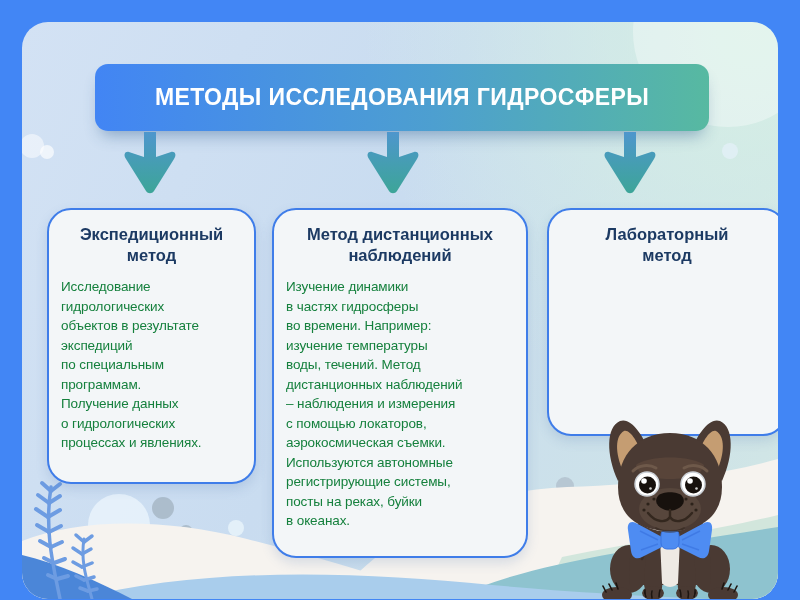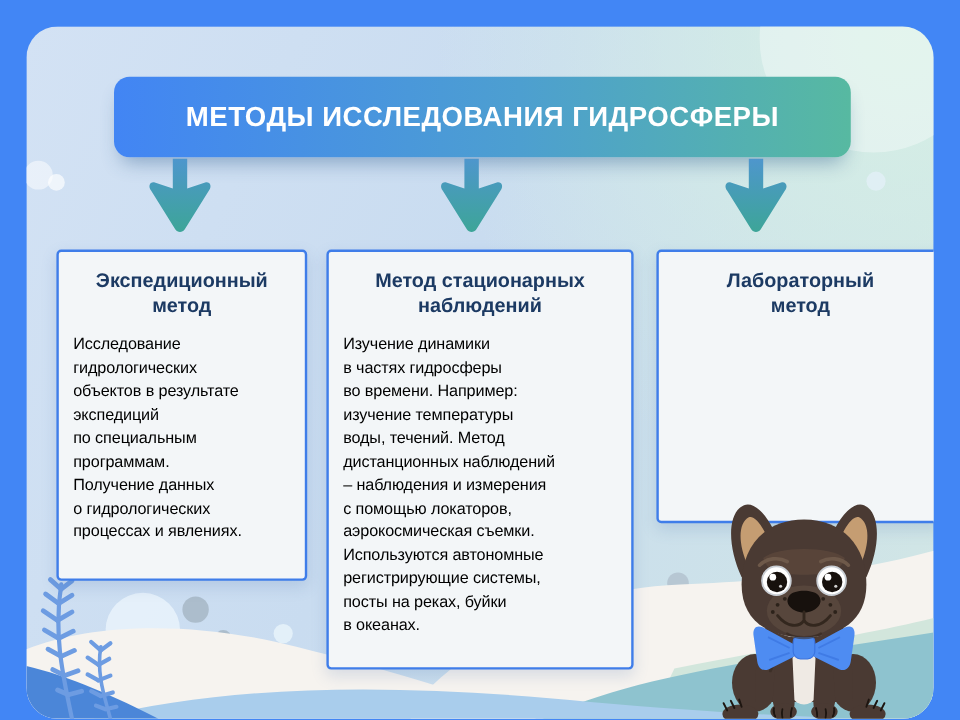--- a/index.html
+++ b/index.html
@@ -26,30 +26,30 @@
     background:linear-gradient(90deg,#4285f4 0%, #4d9fd0 55%, #57b9a1 100%);
     display:flex; align-items:center; justify-content:center;
     box-shadow:0 10px 16px -6px rgba(45,90,140,.45);
   }
   .banner h1 { color:#ffffff; font-size:23px; font-weight:800; letter-spacing:.4px; text-align:center; }
 
   .arrow { position:absolute; top:110px; width:56px; height:66px; }
 
   .card {
     position:absolute; top:186px;
-    background:#f3f6f8; border:2.5px solid #3f7de9; border-radius:4px;
+    background:#f3f6f8; border:2.5px solid #3f7de9; border-radius:24px;
     padding:14px 12px 12px 12px;
     box-shadow:0 5px 12px rgba(70,110,170,.18);
   }
   .card-title {
     color:#1c3a63; font-size:16.5px; font-weight:800; text-align:center;
     line-height:21px; white-space:pre-line; margin-bottom:11px;
   }
   .card-body {
-    color:#000000; font-size:13.5px; line-height:19.5px; letter-spacing:-.1px;
+    color:#15803d; font-size:13.5px; line-height:19.5px; letter-spacing:-.1px;
     white-space:pre-line; font-weight:500;
   }
   .card-1 { left:25px;  width:209px; height:276px; }
   .card-2 { left:250px; width:256px; height:350px; }
   .card-3 { left:525px; width:240px; height:228px; }
 
   .ferns { position:absolute; left:2px; top:455px; width:100px; height:125px; }
   .waves { position:absolute; left:0; bottom:0; width:756px; height:170px; }
   .dog   { position:absolute; left:562px; top:389px; width:170px; height:195px; }
 </style>
@@ -152,21 +152,21 @@
 гидрологических
 объектов в результате
 экспедиций
 по специальным
 программам.
 Получение данных
 о гидрологических
 процессах и явлениях.</div>
   </div>
   <div class="card card-2">
-    <div class="card-title">Метод стационарных
+    <div class="card-title">Метод дистанционных
 наблюдений</div>
     <div class="card-body">Изучение динамики
 в частях гидросферы
 во времени. Например:
 изучение температуры
 воды, течений. Метод
 дистанционных наблюдений
 – наблюдения и измерения
 с помощью локаторов,
 аэрокосмическая съемки.

